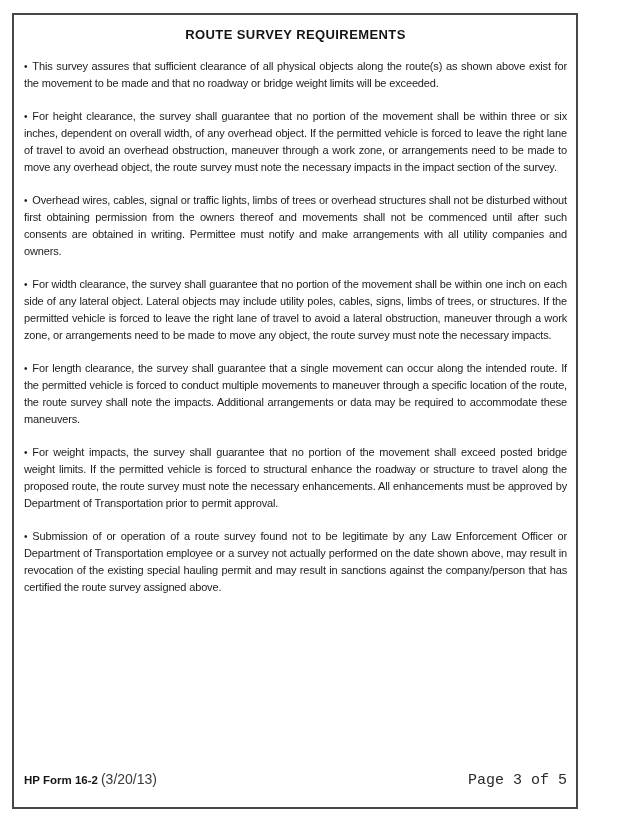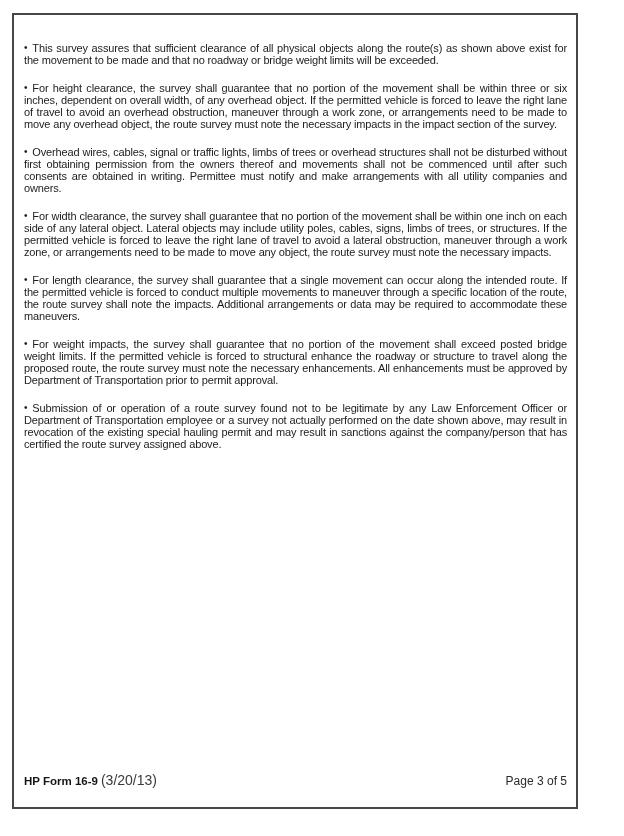--- a/index.html
+++ b/index.html
@@ -30,21 +30,21 @@
     font-weight: bold;
     color: #141414;
     letter-spacing: 0.4px;
     margin-top: 1px;
   }
   .paragraphs {
     margin-top: 2px;
   }
   .para {
     font-size: 11px;
-    line-height: 12px;
+    line-height: 17px;
     color: #1c1c1c;
     text-align: justify;
     letter-spacing: -0.15px;
     margin-top: 16px;
   }
   .bullet {
     display: inline-block;
     margin-right: 5px;
     font-size: 10px;
     vertical-align: top;
@@ -62,44 +62,46 @@
     font-weight: bold;
     color: #161616;
   }
   .form-rev {
     font-size: 14px;
     font-weight: normal;
     color: #3a3a3a;
     margin-left: 3px;
   }
   .page-num {
-    font-size: 12px;
+    font-size: 15px;
     color: #2b2b2b;
+    font-family: Liberation Mono, monospace;
   }
 </style>
 </head>
 <body>
 
 <div class="page">
   <div class="page-frame">
     <div class="content">
 
+      <div class="doc-title">ROUTE SURVEY REQUIREMENTS</div>
 
       <div class="paragraphs">
         <p class="para"><span class="bullet">•</span><span>This survey assures that sufficient clearance of all physical objects along the route(s) as shown above exist for the movement to be made and that no roadway or bridge weight limits will be exceeded.</span></p>
         <p class="para"><span class="bullet">•</span><span>For height clearance, the survey shall guarantee that no portion of the movement shall be within three or six inches, dependent on overall width, of any overhead object. If the permitted vehicle is forced to leave the right lane of travel to avoid an overhead obstruction, maneuver through a work zone, or arrangements need to be made to move any overhead object, the route survey must note the necessary impacts in the impact section of the survey.</span></p>
         <p class="para"><span class="bullet">•</span><span>Overhead wires, cables, signal or traffic lights, limbs of trees or overhead structures shall not be disturbed without first obtaining permission from the owners thereof and movements shall not be commenced until after such consents are obtained in writing. Permittee must notify and make arrangements with all utility companies and owners.</span></p>
         <p class="para"><span class="bullet">•</span><span>For width clearance, the survey shall guarantee that no portion of the movement shall be within one inch on each side of any lateral object. Lateral objects may include utility poles, cables, signs, limbs of trees, or structures. If the permitted vehicle is forced to leave the right lane of travel to avoid a lateral obstruction, maneuver through a work zone, or arrangements need to be made to move any object, the route survey must note the necessary impacts.</span></p>
         <p class="para"><span class="bullet">•</span><span>For length clearance, the survey shall guarantee that a single movement can occur along the intended route. If the permitted vehicle is forced to conduct multiple movements to maneuver through a specific location of the route, the route survey shall note the impacts. Additional arrangements or data may be required to accommodate these maneuvers.</span></p>
         <p class="para"><span class="bullet">•</span><span>For weight impacts, the survey shall guarantee that no portion of the movement shall exceed posted bridge weight limits. If the permitted vehicle is forced to structural enhance the roadway or structure to travel along the proposed route, the route survey must note the necessary enhancements. All enhancements must be approved by Department of Transportation prior to permit approval.</span></p>
         <p class="para"><span class="bullet">•</span><span>Submission of or operation of a route survey found not to be legitimate by any Law Enforcement Officer or Department of Transportation employee or a survey not actually performed on the date shown above, may result in revocation of the existing special hauling permit and may result in sanctions against the company/person that has certified the route survey assigned above.</span></p>
       </div>
 
     </div>
 
     <div class="footer">
       <div>
-        <span class="form-id">HP Form 16-9</span><span class="form-rev">(3/20/13)</span>
+        <span class="form-id">HP Form 16-2</span><span class="form-rev">(3/20/13)</span>
       </div>
       <div class="page-num">Page 3 of 5</div>
     </div>
   </div>
 </div>
 
 </body></html>

